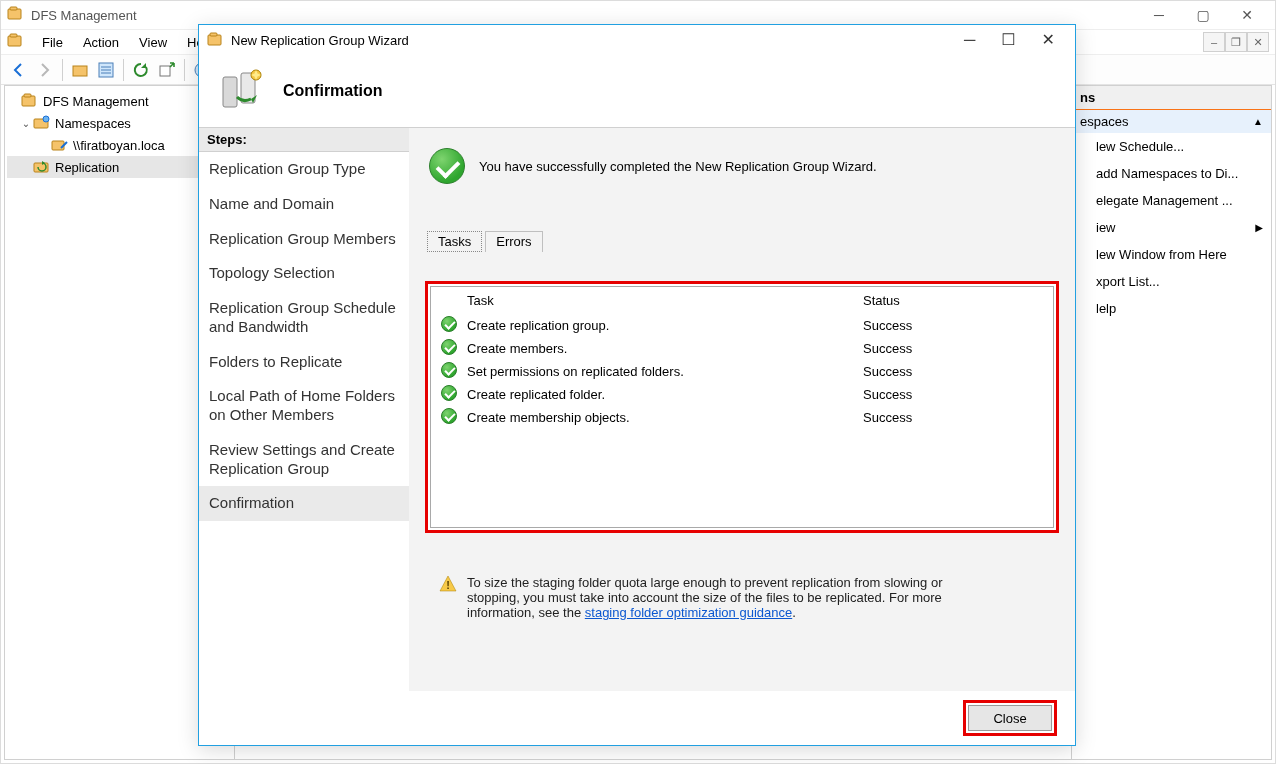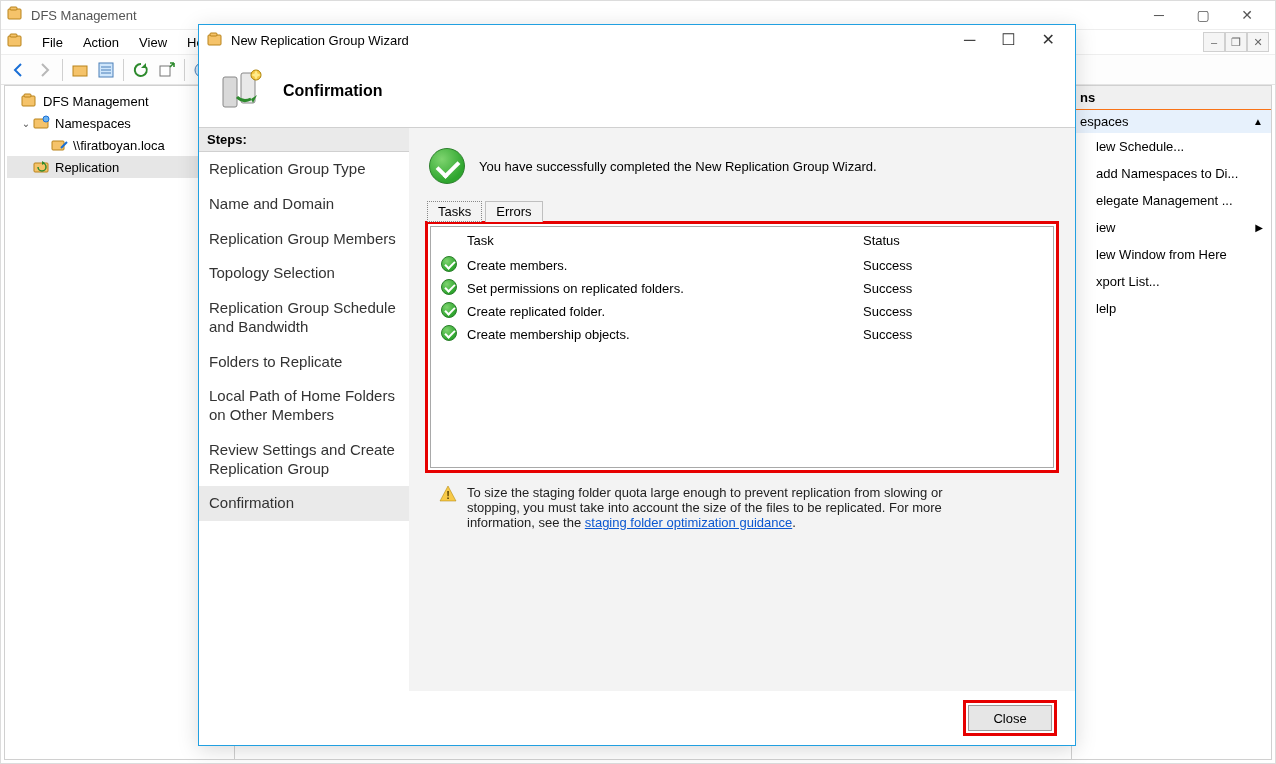--- a/index.html
+++ b/index.html
@@ -57,21 +57,21 @@
   .wz-header { height:72px; display:flex; align-items:center; padding:8px 18px; background:#fff; }
   .wz-header .big-icon { width:48px; height:48px; margin-right:18px; position:relative; }
   .wz-header .htxt { font-weight:bold; font-size:16px; }
 
   .wz-body { flex:1; display:flex; min-height:0; }
   .wz-steps { width:210px; background:#fff; border-right:0px; padding:0; }
   .wz-steps .steps-hdr { background:#eaeaea; padding:4px 8px; font-weight:bold; font-size:13px; border-top:1px solid #d0d0d0; border-bottom:1px solid #d0d0d0; }
   .wz-steps .step { padding:8px 10px; color:#333; font-size:15px; line-height:1.25; }
   .wz-steps .step.active { background:#eaeaea; }
 
-  .wz-right { flex:1; background:#f3f3f3; display:flex; flex-direction:column; padding:12px 16px 12px 16px; border-top:1px solid #d0d0d0; }
+  .wz-right { flex:1; background:#f3f3f3; display:flex; flex-direction:column; padding:12px 16px 12px 16px; border-top:1px solid #d0d0d0;gap:30px; }
   .success-row { display:flex; align-items:center; margin:8px 4px 16px 4px; }
   .success-row .txt { margin-left:14px; font-size:13px; }
   .check-circle { width:36px; height:36px; border-radius:50%; background:radial-gradient(circle at 35% 30%,#7ed46f,#2ea52e 70%); border:1px solid #2b7f2b; position:relative; flex-shrink:0; }
   .check-circle::after { content:""; position:absolute; left:11px; top:7px; width:10px; height:17px; border-right:4px solid #fff; border-bottom:4px solid #fff; transform:rotate(45deg); }
 
   .tabs { display:flex; margin-left:2px; }
   .tab { border:1px dotted #888; padding:2px 10px; background:#f3f3f3; font-size:13px; position:relative; top:1px; }
   .tab.inactive { border:1px solid #bfbfbf; border-bottom:none; margin-left:3px; }
 
   .taskbox { border:3px solid #e60000; background:#fff; height:252px; display:flex; flex-direction:column; }
@@ -307,20 +307,25 @@
             <thead>
               <tr>
                 <th style="width:22px"></th>
                 <th>Task</th>
                 <th style="width:200px">Status</th>
               </tr>
             </thead>
             <tbody id="tasks-body">
                 <tr>
                   <td class="icon-cell"><span class="mini-check"></span></td>
+                  <td>Create replication group.</td>
+                  <td>Success</td>
+                </tr>
+                <tr>
+                  <td class="icon-cell"><span class="mini-check"></span></td>
                   <td>Create members.</td>
                   <td>Success</td>
                 </tr>
                 <tr>
                   <td class="icon-cell"><span class="mini-check"></span></td>
                   <td>Set permissions on replicated folders.</td>
                   <td>Success</td>
                 </tr>
                 <tr>
                   <td class="icon-cell"><span class="mini-check"></span></td>

